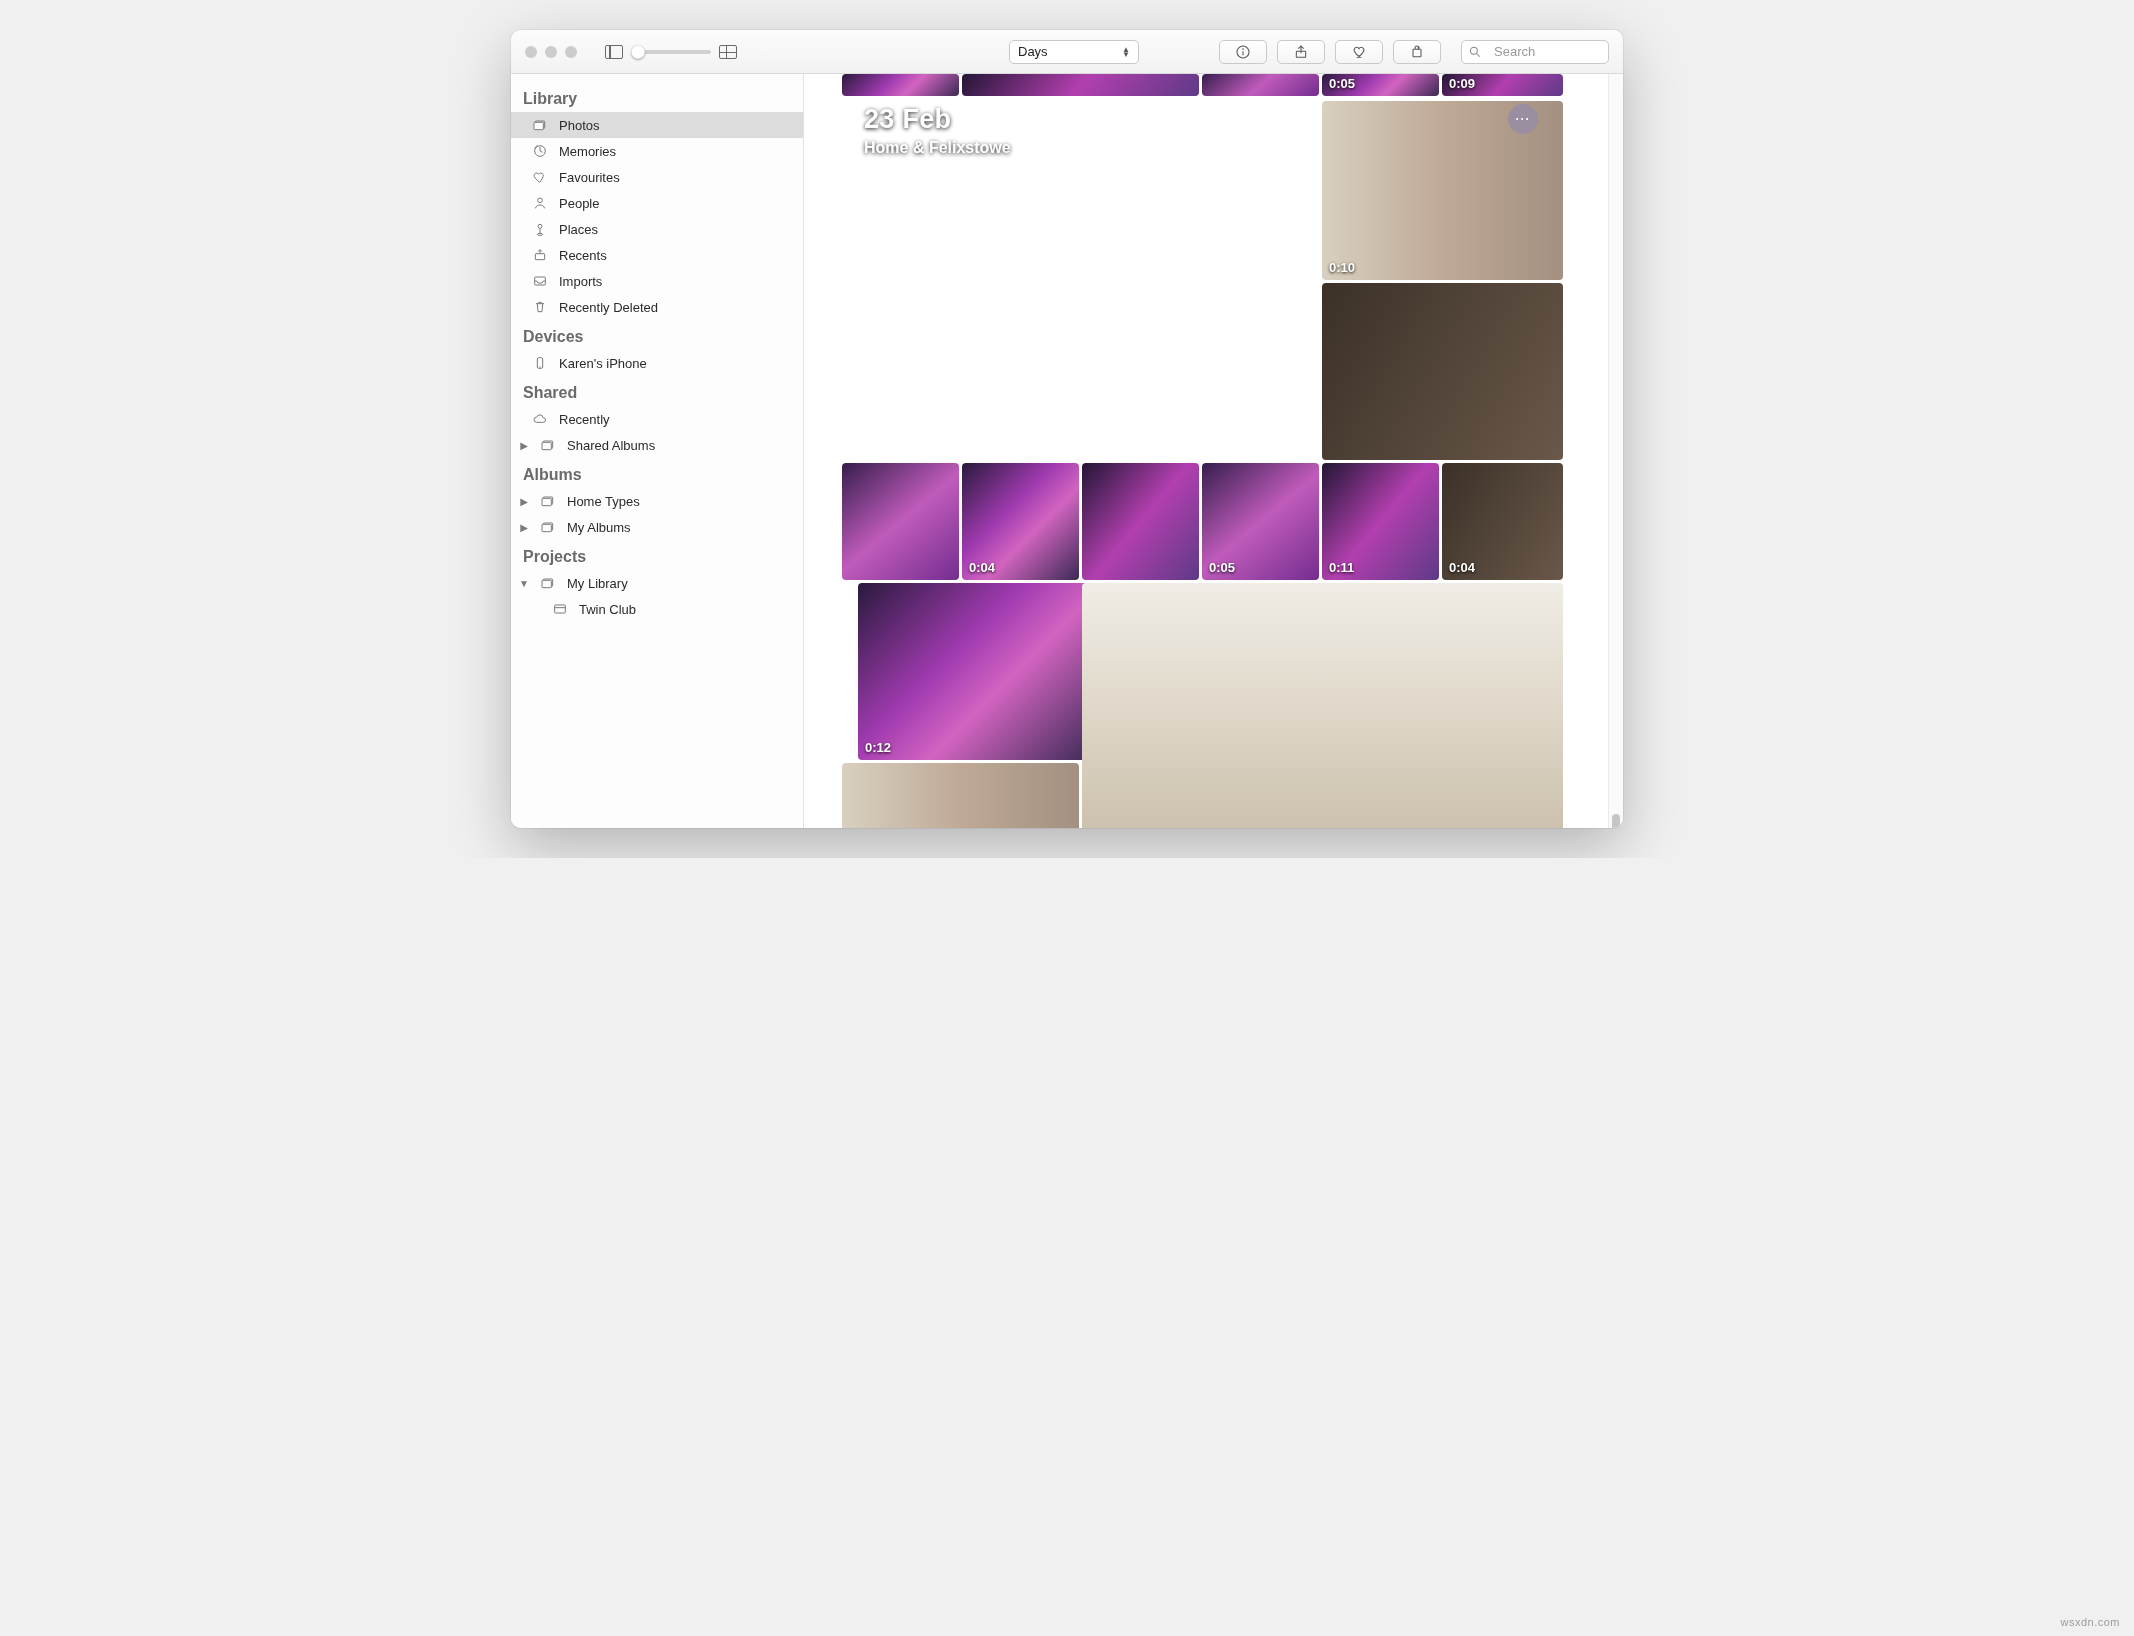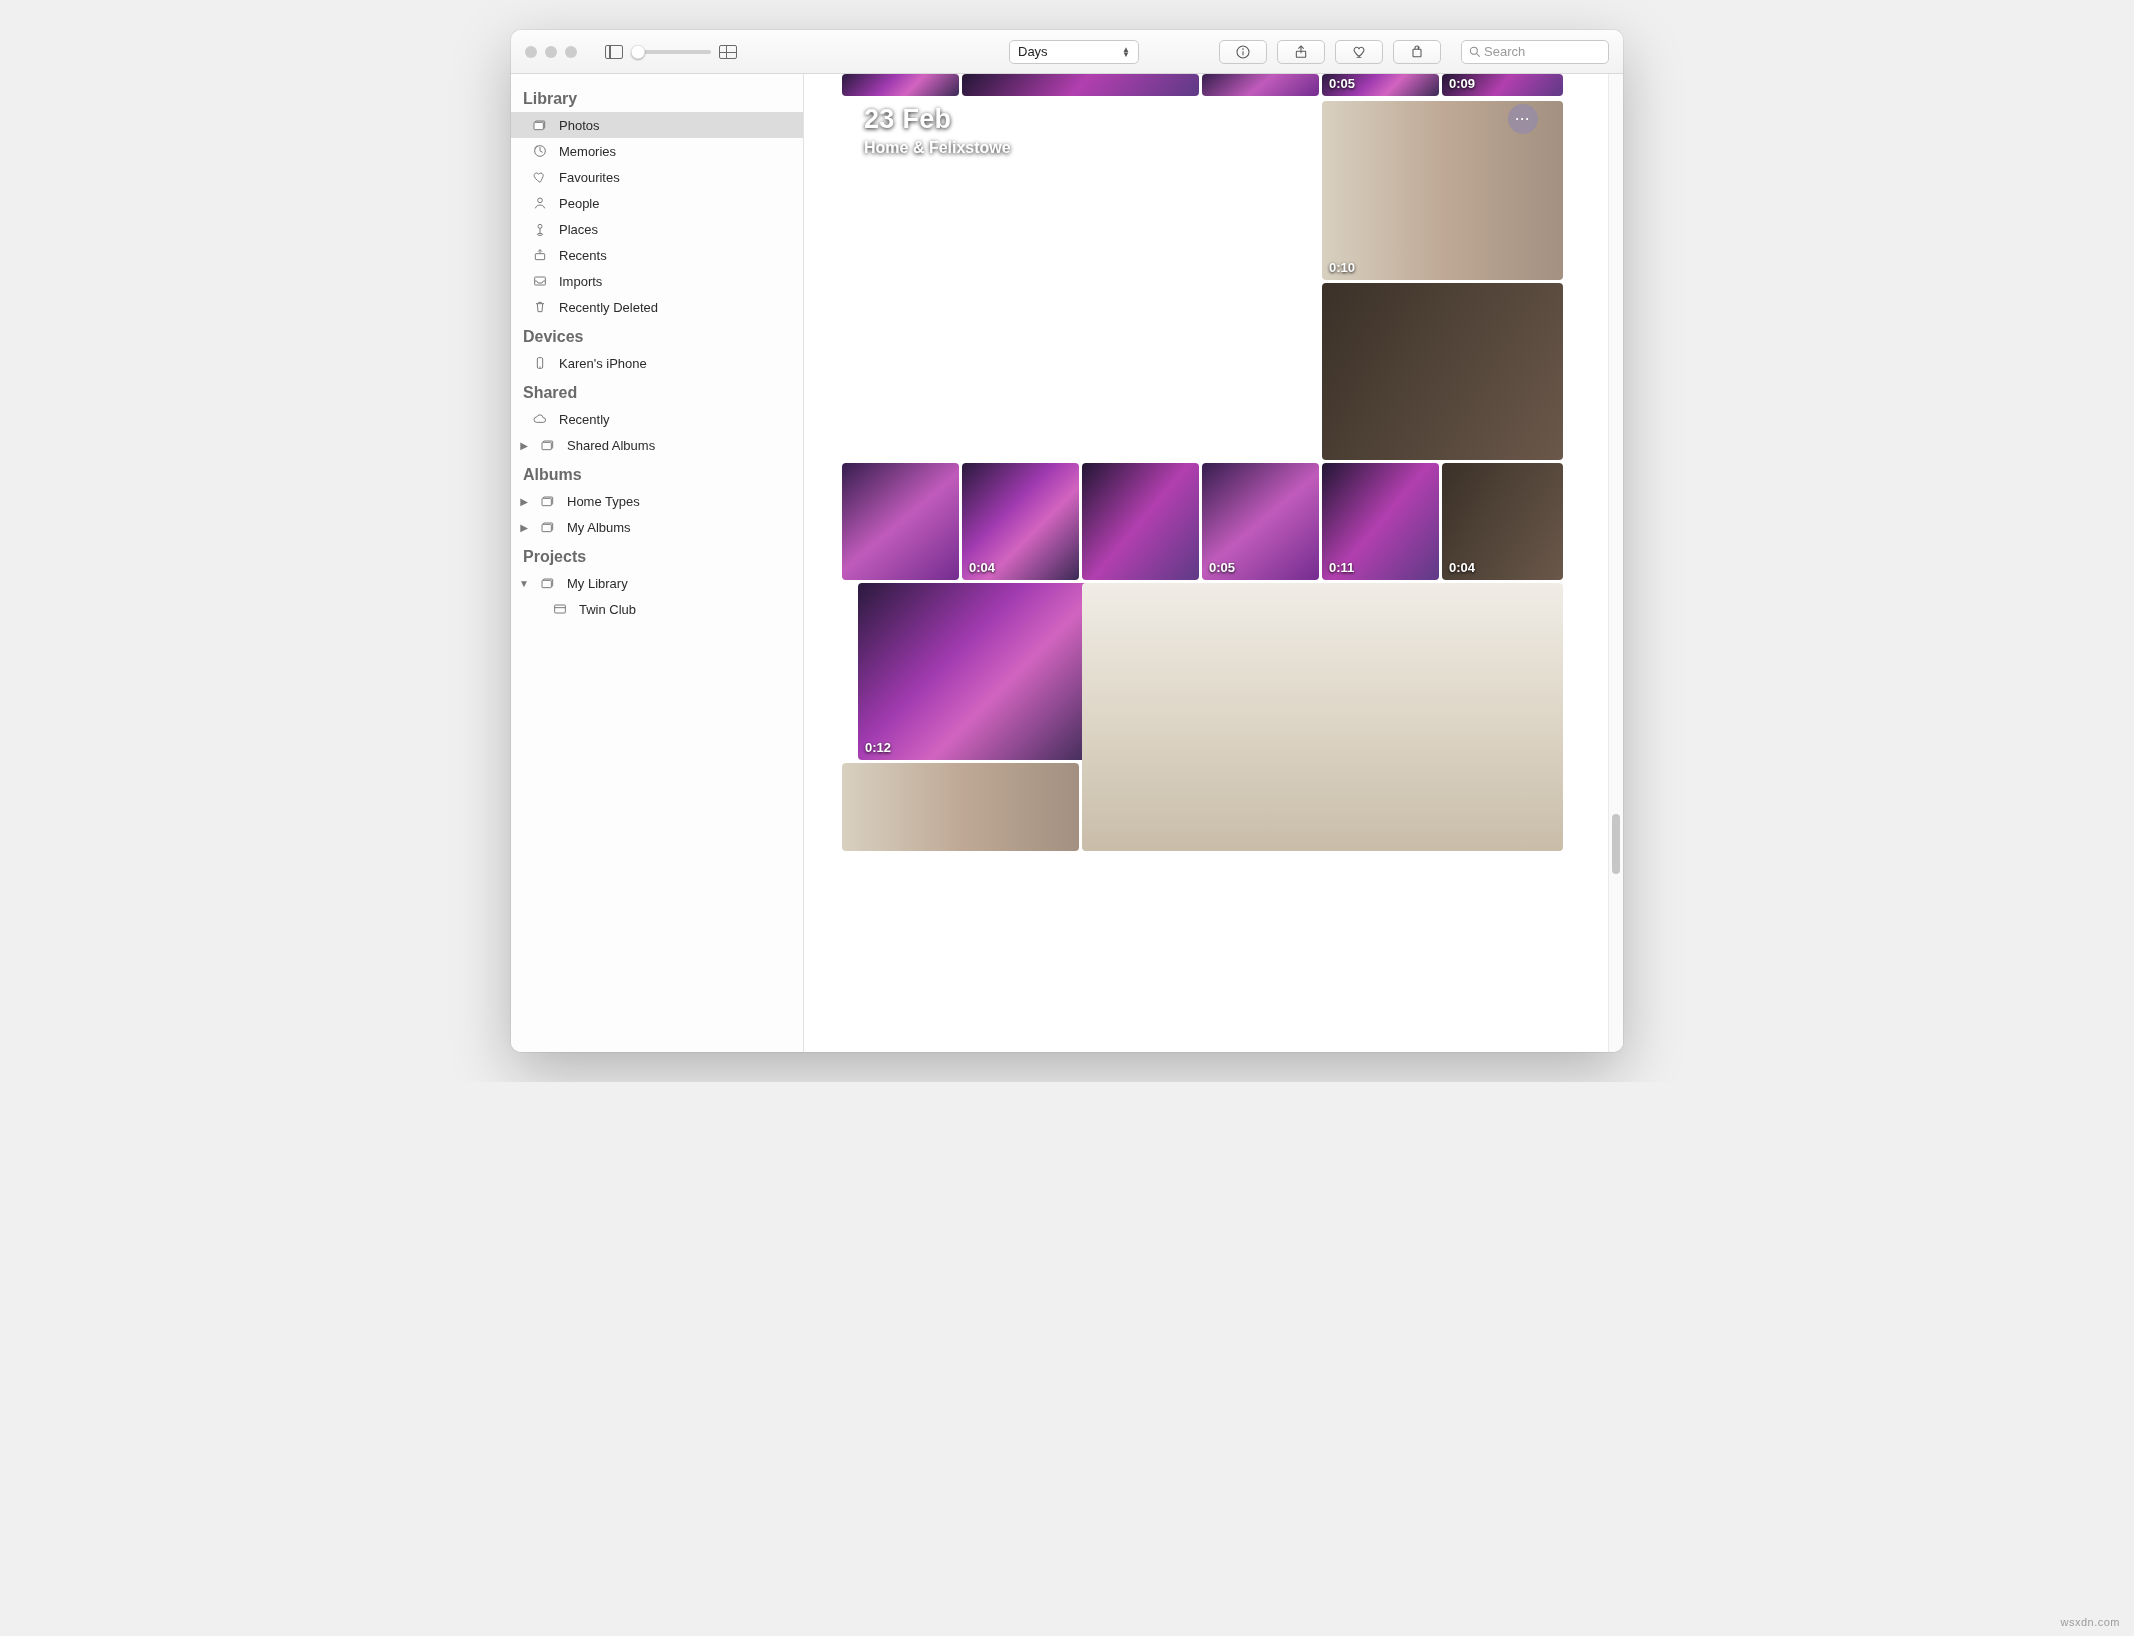--- a/index.html
+++ b/index.html
@@ -19,21 +19,21 @@
     font-family:-apple-system,"SF Pro Text","Helvetica Neue",Helvetica,Arial,sans-serif;
     font-size:12px;
     color:var(--text);
     background:#f0f0f0;
     padding:30px;
     display:flex;
     justify-content:center;
   }
   .window{
     width:1112px;
-    height:1022px;
+    height:798px;
     background:var(--bg);
     border-radius:var(--radius);
     box-shadow:0 20px 60px rgba(0,0,0,.25),0 0 0 1px rgba(0,0,0,.05);
     overflow:hidden;
     display:flex;
     flex-direction:column;
   }
   
   .titlebar{
     height:44px;
@@ -61,21 +61,21 @@
   }
   .select .chev{display:flex;flex-direction:column;gap:0;line-height:5px;color:#555;font-size:8px}
   .toolbar-btns{display:flex;gap:10px;margin-left:70px}
   .tbtn{
     width:48px;height:24px;border:1px solid #c9c9c9;border-radius:5px;background:linear-gradient(#fff,#f5f5f5);
     display:flex;align-items:center;justify-content:center
   }
   .tbtn svg{width:16px;height:16px;stroke:#595959;fill:none;stroke-width:1.6}
   .searchbox{
     width:148px;height:24px;border:1px solid #c9c9c9;border-radius:5px;background:#fff;
-    display:flex;align-items:center;padding:0 6px;gap:2px;color:#9a9a9a;font-size:13px
+    display:flex;align-items:center;padding:0 6px;gap:12px;color:#9a9a9a;font-size:13px
   }
   .searchbox svg{width:14px;height:14px;stroke:#8b8b8b;fill:none;stroke-width:1.8}
   
   .body{flex:1;display:flex;min-height:0}
   .sidebar{
     width:293px;background:#fdfdfd;border-right:1px solid #e2e2e2;
     overflow:auto;padding-top:8px;padding-bottom:8px;font-size:13px
   }
   .sec-head{color:var(--header-muted);font-weight:600;padding:8px 12px 4px;font-size:16px}
   .item{

